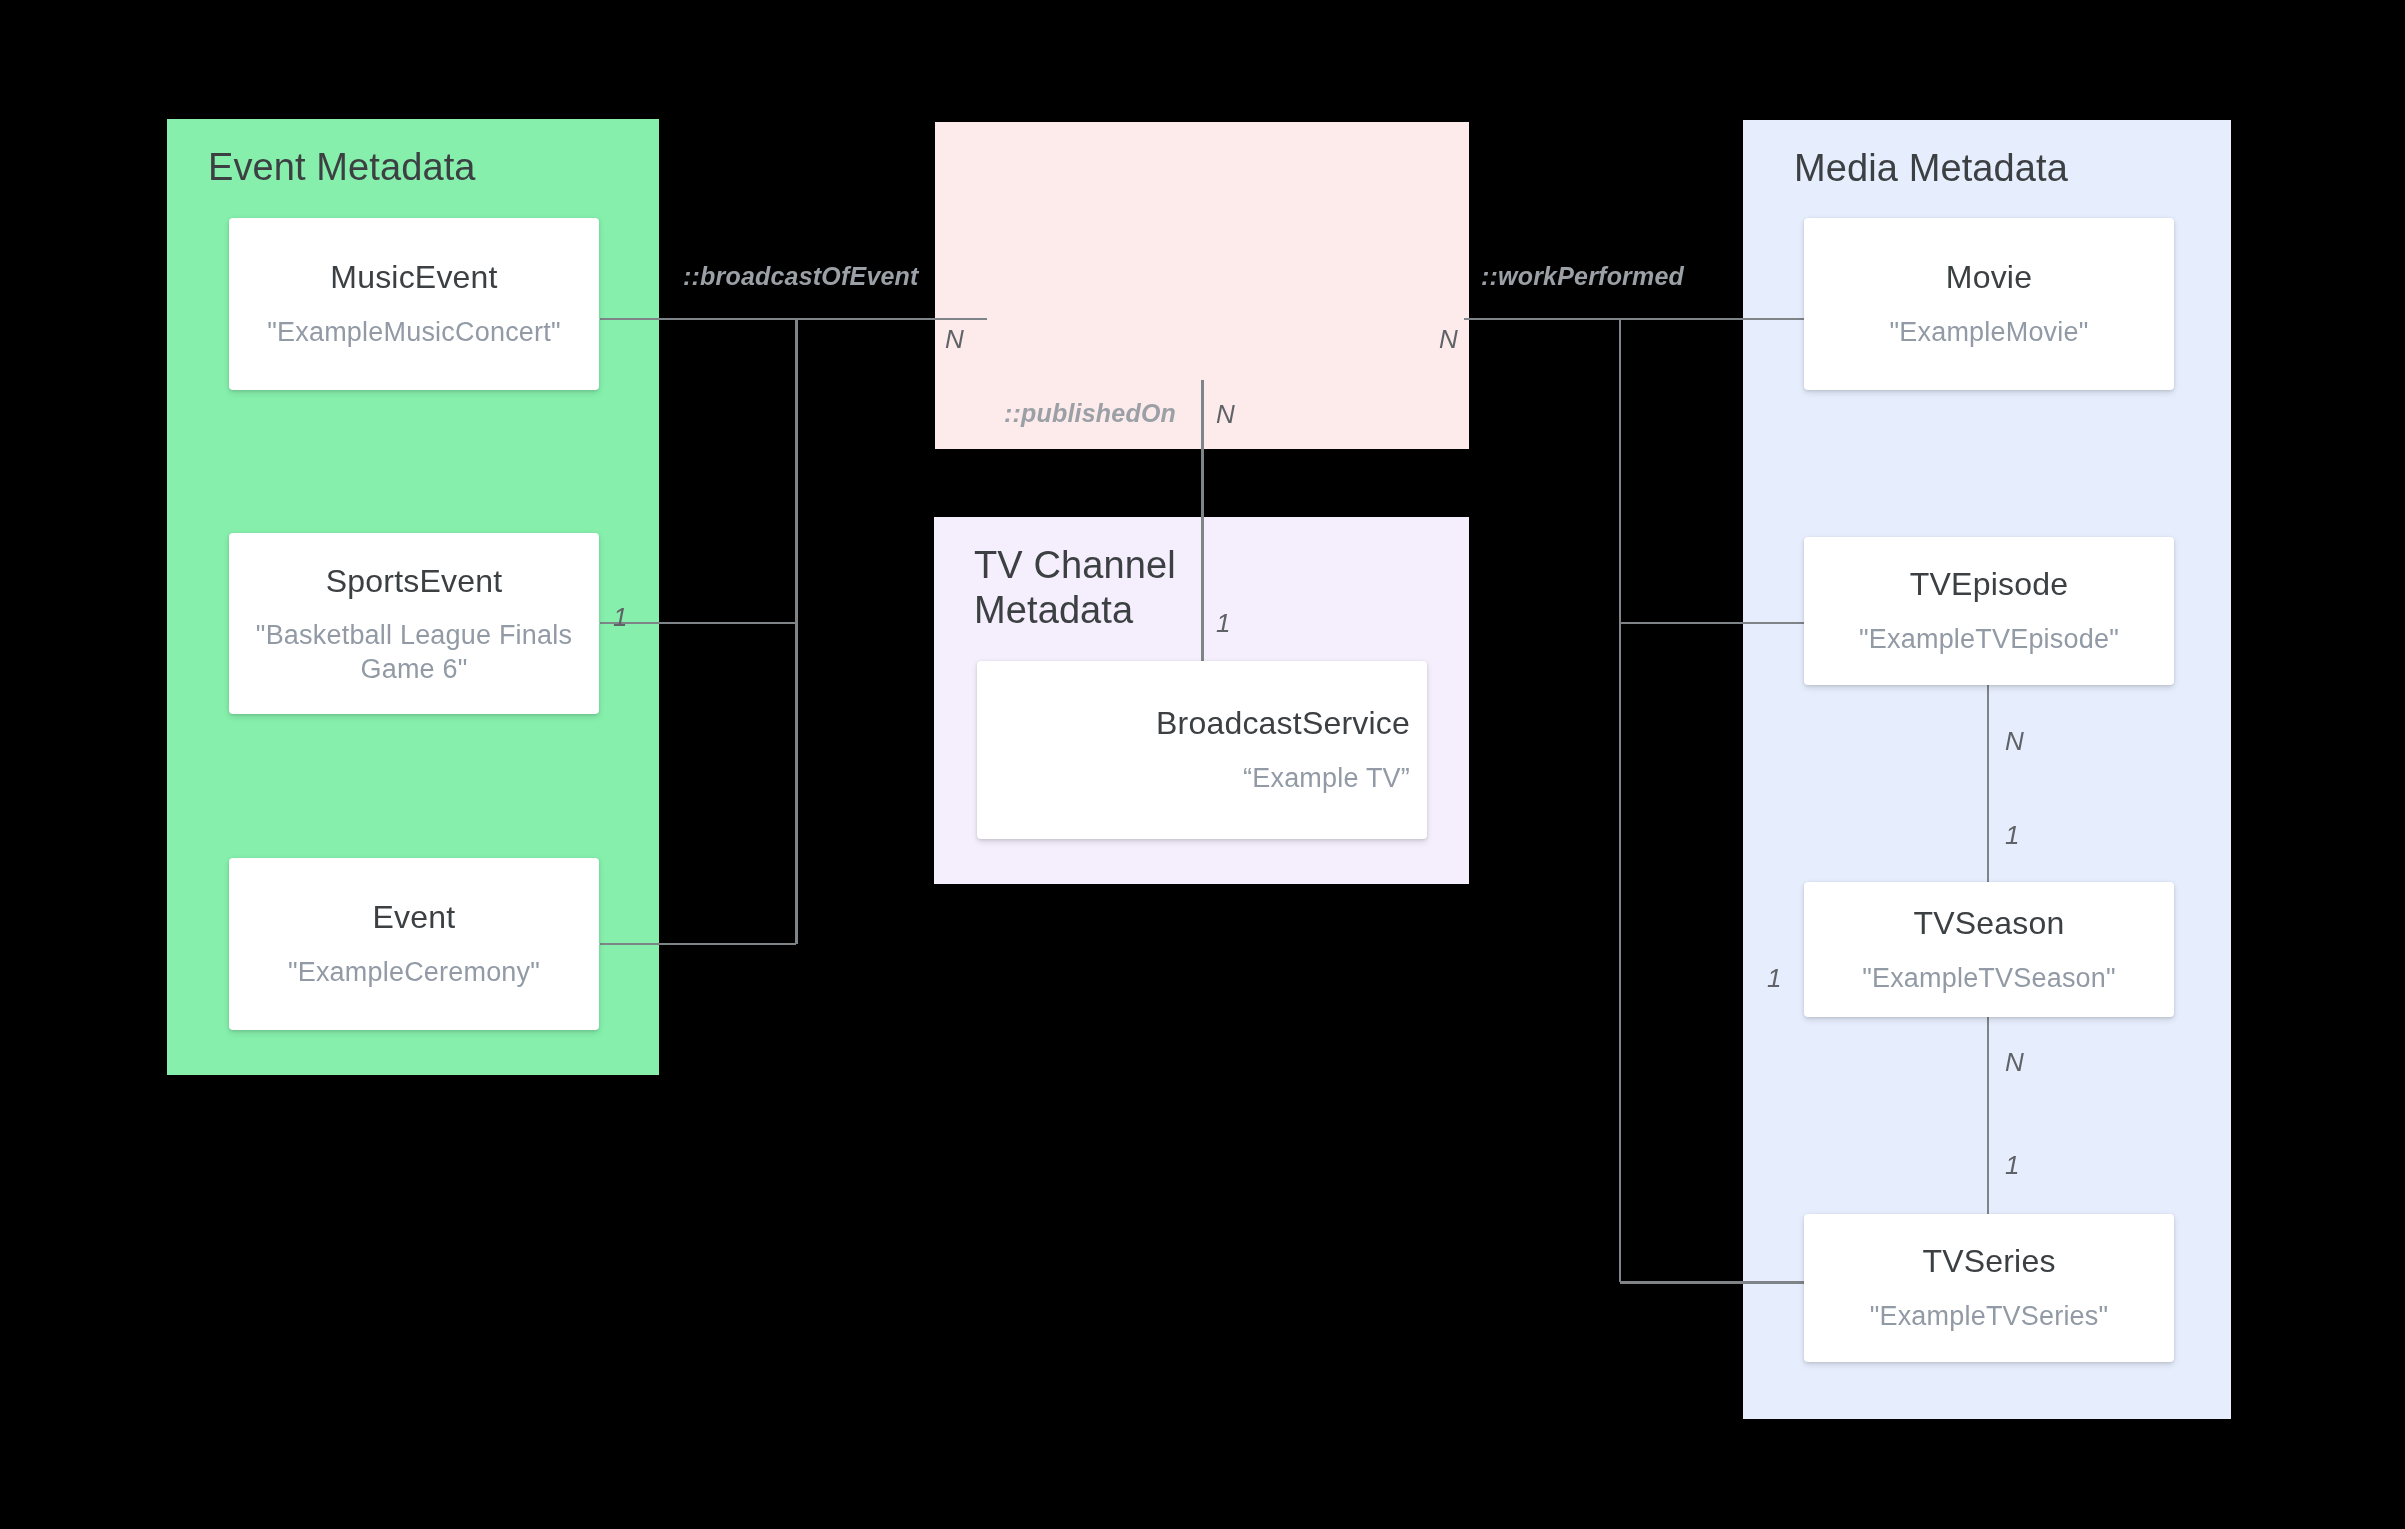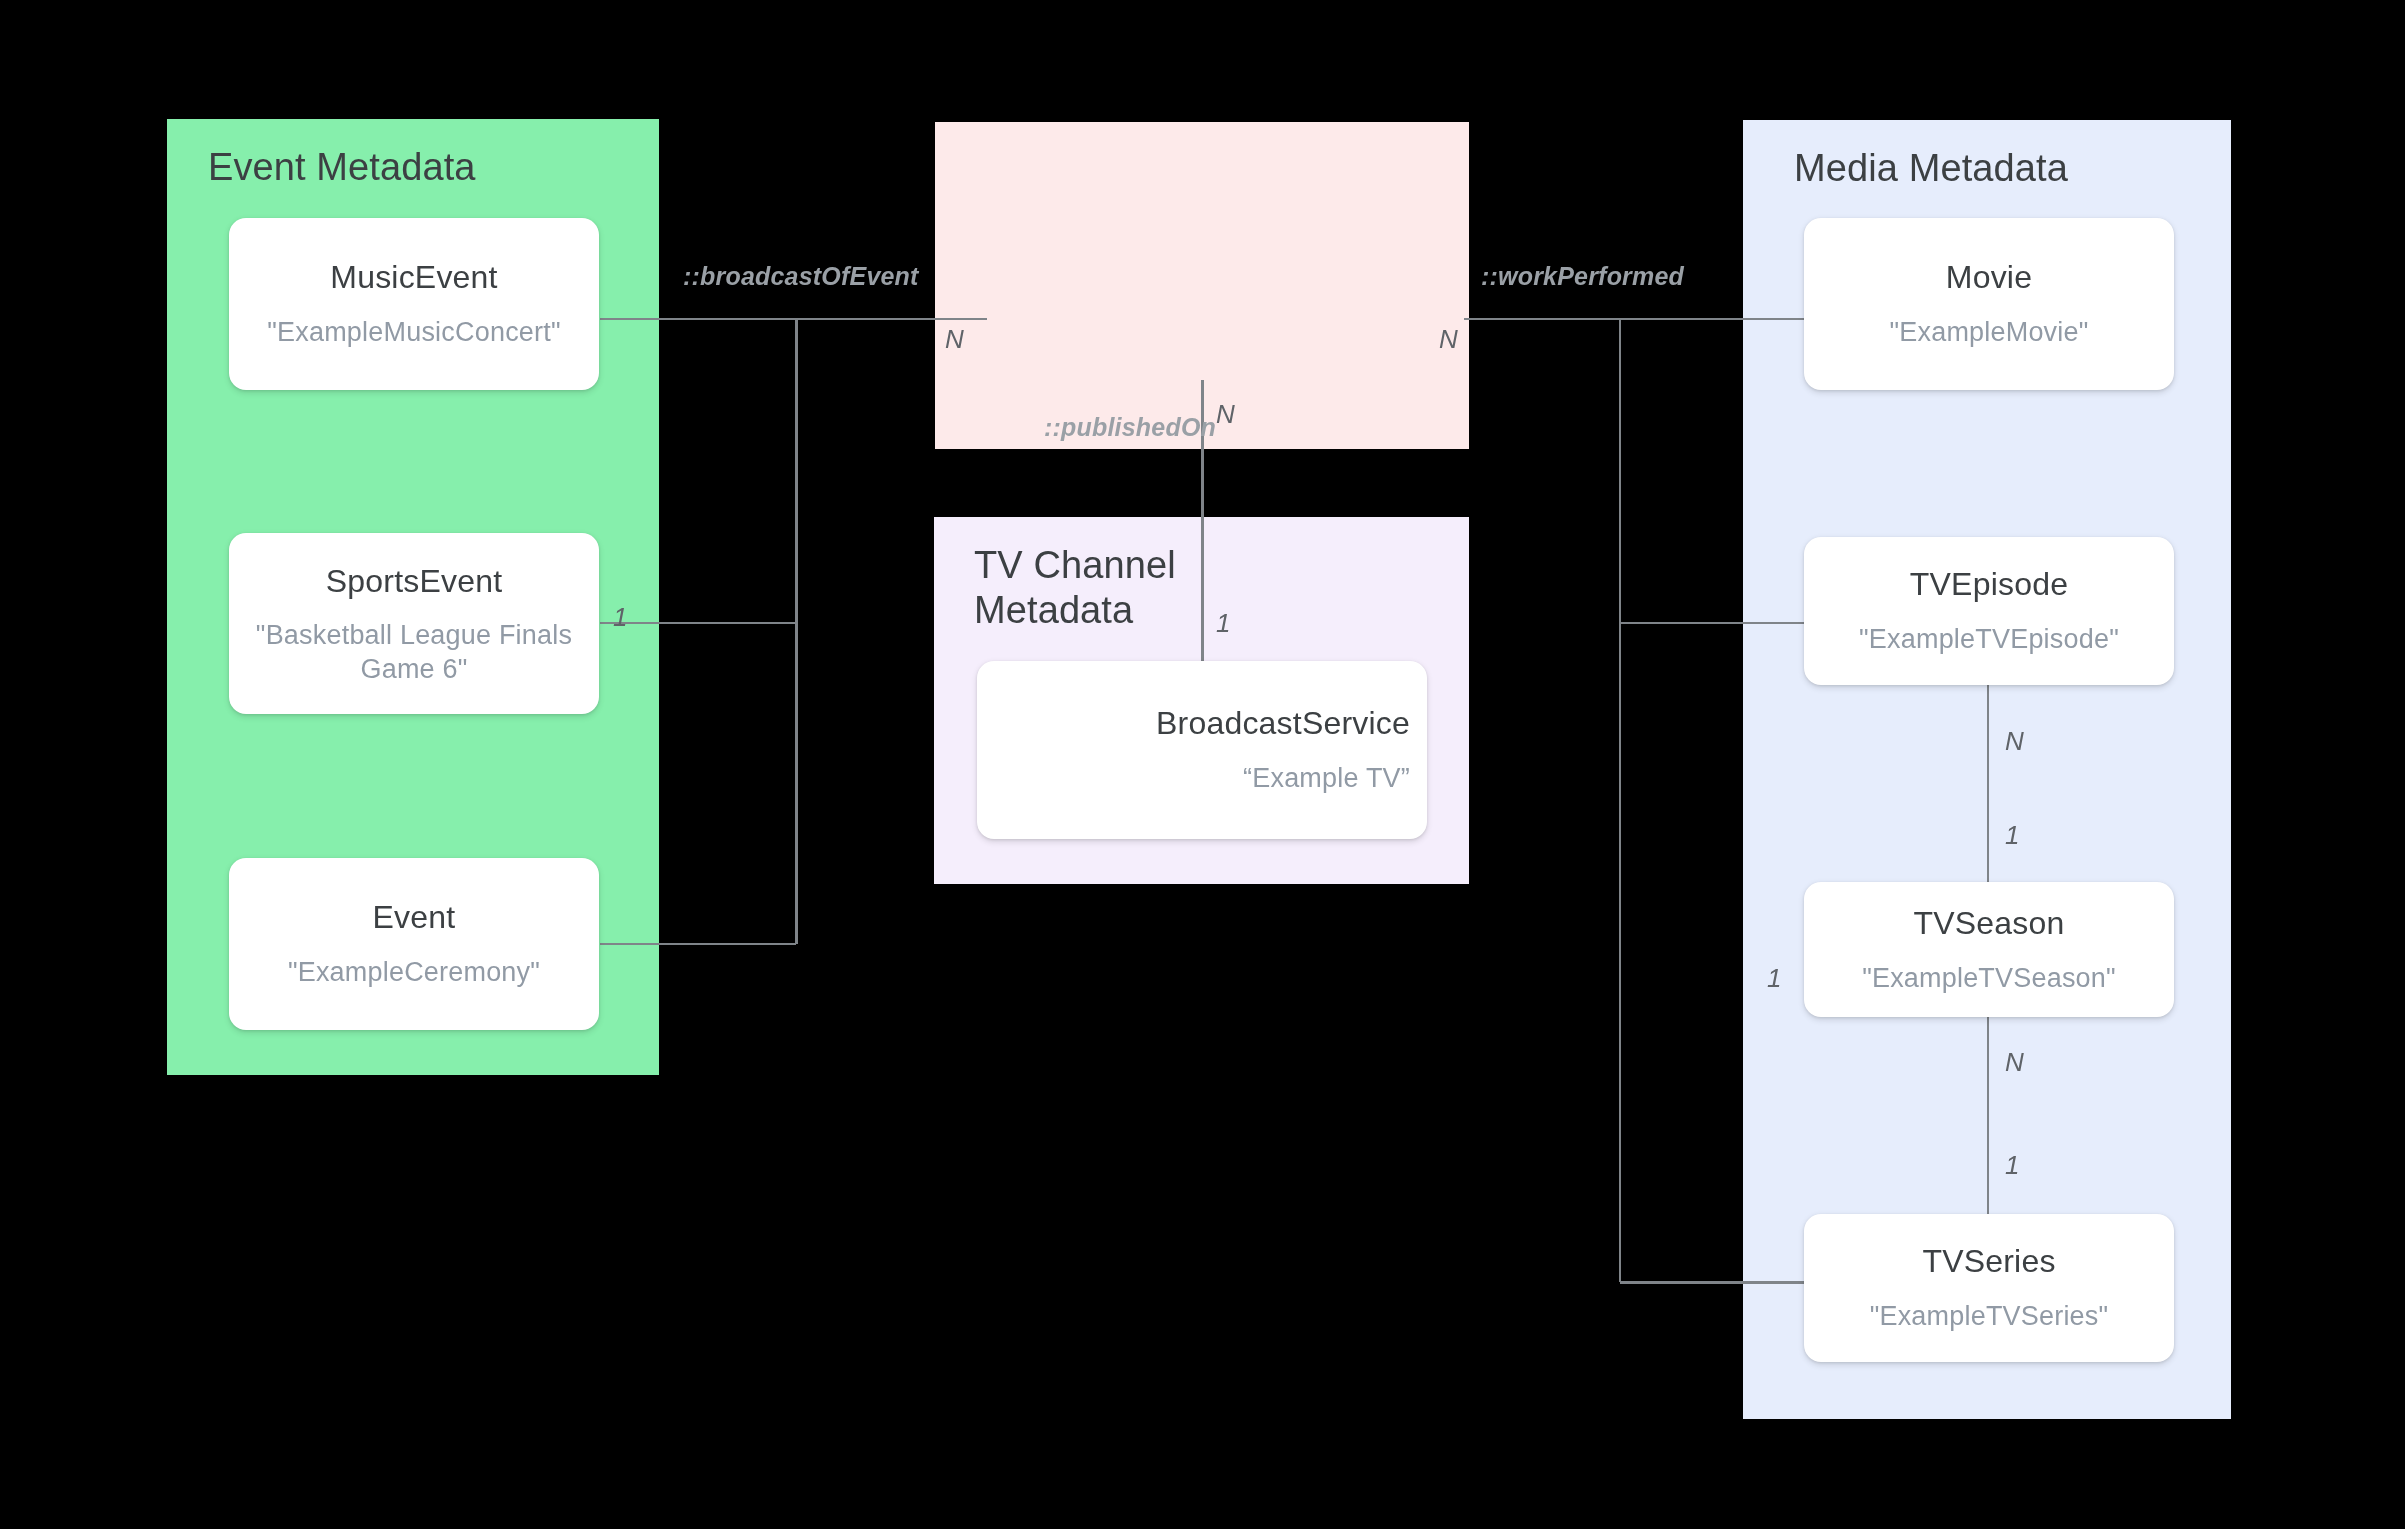--- a/index.html
+++ b/index.html
@@ -27,21 +27,21 @@
   #panel-tvchan  { left: 934px; top: 517px; width: 535px; height: 367px; background: #f5eefc; }
   #panel-media   { left: 1743px; top: 120px; width: 488px; height: 1299px; background: #e6edfc; }
 
   
   #wires { position: absolute; left: 0; top: 0; width: 2405px; height: 1529px; }
 
   
   .node {
     position: absolute;
     background: #ffffff;
-    border-radius: 17px;
+    border-radius: 4px;
     box-shadow: 0 2.9px 6.7px rgba(0,0,0,0.12), 0 1px 2.9px rgba(0,0,0,0.10);
     display: flex;
     flex-direction: column;
     align-items: center;
     justify-content: center;
     text-align: center;
     padding: 9.6px 17px;
   }
   .node-title {
     font-size: 32px;
@@ -153,21 +153,21 @@
     <div class="node-sub">"ExampleTVSeason"</div>
   </div>
 
   <div class="node" style="left:1804px; top:1214px; width:370px; height:148px;">
     <div class="node-title">TVSeries</div>
     <div class="node-sub">"ExampleTVSeries"</div>
   </div>
 
   <div class="edge-label" style="left:683px; top:262px;">::broadcastOfEvent</div>
 
-  <div class="edge-label" style="left:1044px; top:399px;margin-top:14px;">::publishedOn</div>
+  <div class="edge-label" style="left:1004px; top:399px;">::publishedOn</div>
 
   <div class="edge-label" style="left:1481px; top:262px;">::workPerformed</div>
 
   <div class="card-label" style="left:945px; top:324px;">N</div>
 
   <div class="card-label" style="left:613px; top:602px;">1</div>
 
   <div class="card-label" style="left:1439px; top:324px;">N</div>
 
   <div class="card-label" style="left:1216px; top:399px;">N</div>

